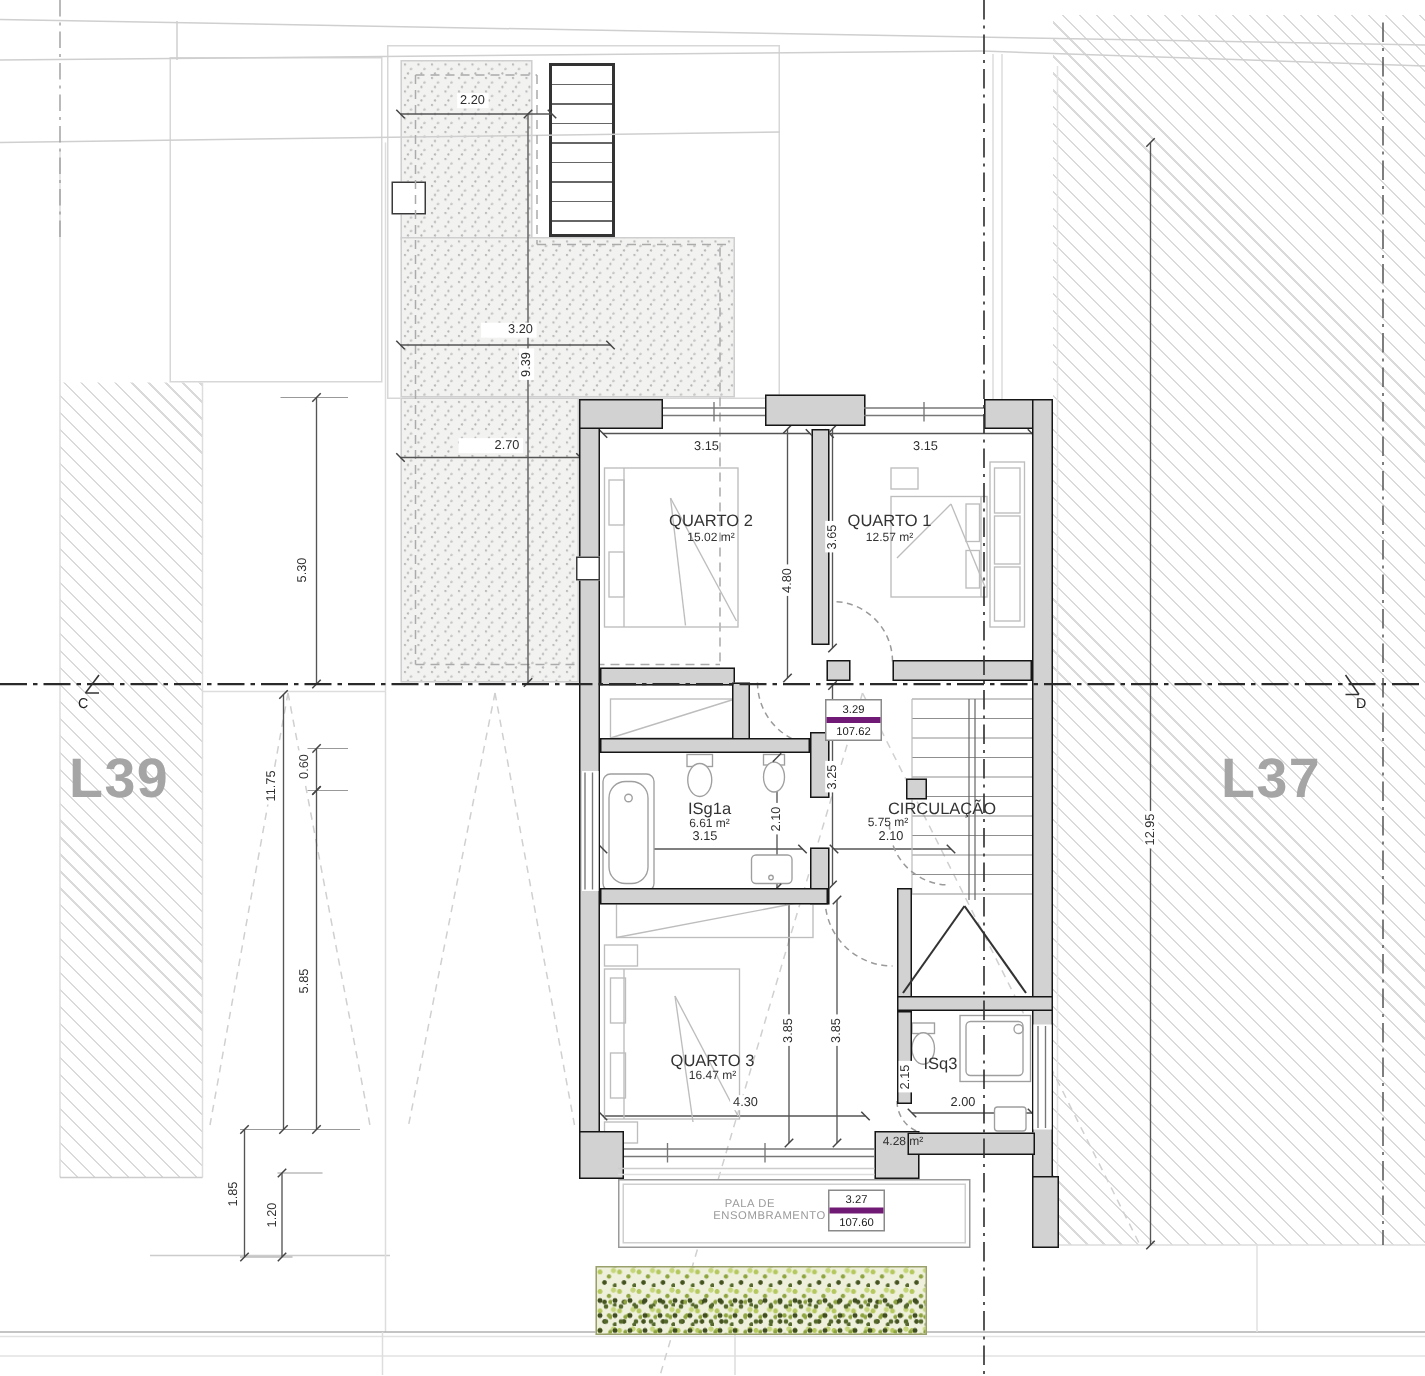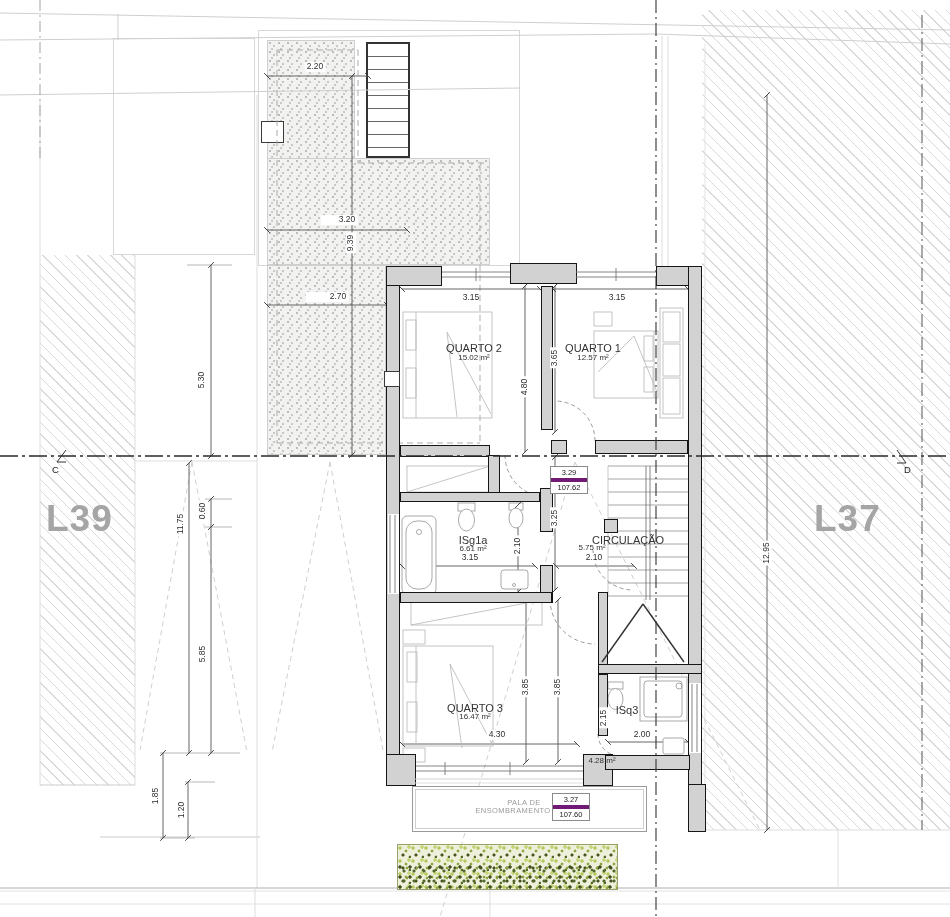--- a/index.html
+++ b/index.html
@@ -367,21 +367,21 @@
   <div class="lbl room-area" style="left:593px;top:358px;">12.57 m²</div>
   <div class="lbl room-name" style="left:473px;top:540px;">ISg1a</div>
   <div class="lbl room-area" style="left:473px;top:549px;">6.61 m²</div>
   <div class="lbl room-name" style="left:592px;top:540px;margin-left:36px;">CIRCULAÇÃO</div>
   <div class="lbl room-area" style="left:592px;top:548px;">5.75 m²</div>
   <div class="lbl room-name" style="left:475px;top:708px;">QUARTO 3</div>
   <div class="lbl room-area" style="left:475px;top:717px;">16.47 m²</div>
   <div class="lbl room-name" style="left:627px;top:710px;">ISq3</div>
   <div class="lbl room-area" style="left:602px;top:719px;margin-top:42px;">4.28 m²</div>
 
-  <div class="lbl graytxt" style="left:524px;top:803px;text-align:right;">PALA DE</div>
+  <div class="lbl graytxt" style="left:500px;top:803px;text-align:right;">PALA DE</div>
   <div class="lbl graytxt" style="left:501px;top:811px;margin-left:12px;">ENSOMBRAMENTO</div>
 
   <div class="levelbox" style="left:550px;top:466px;">
     <div>3.29</div>
     <div class="cell2">107.62</div>
   </div>
   <div class="levelbox" style="left:552px;top:793px;">
     <div>3.27</div>
     <div class="cell2">107.60</div>
   </div>

